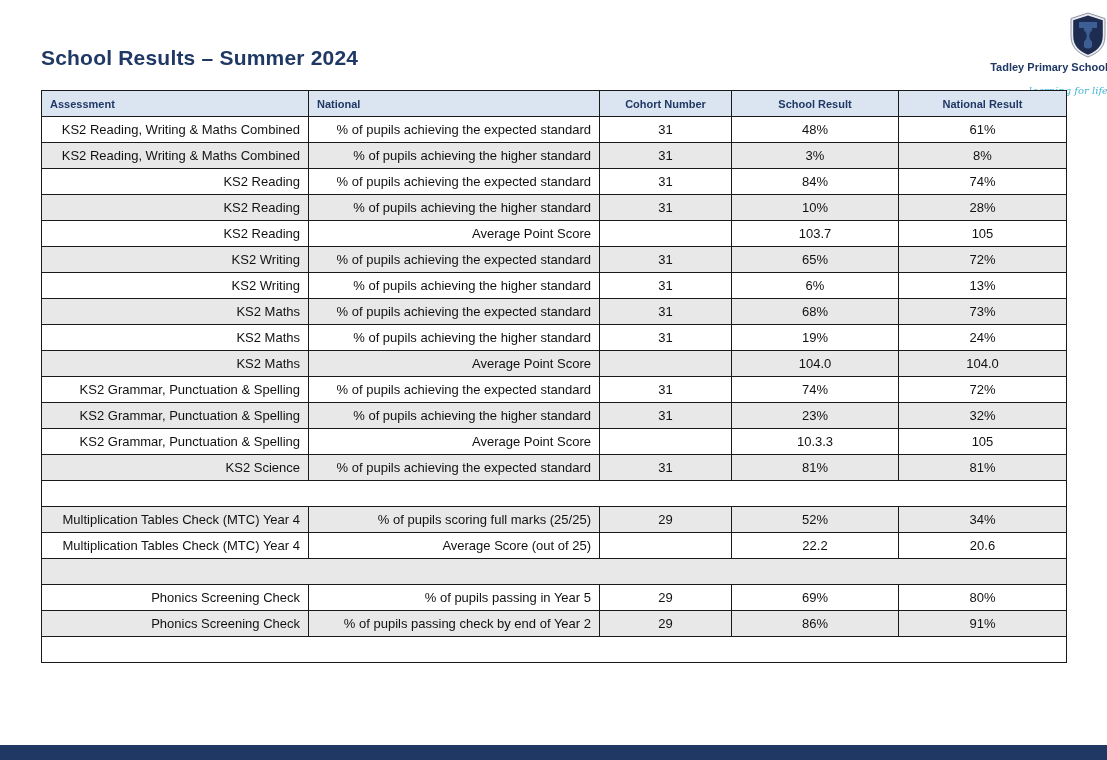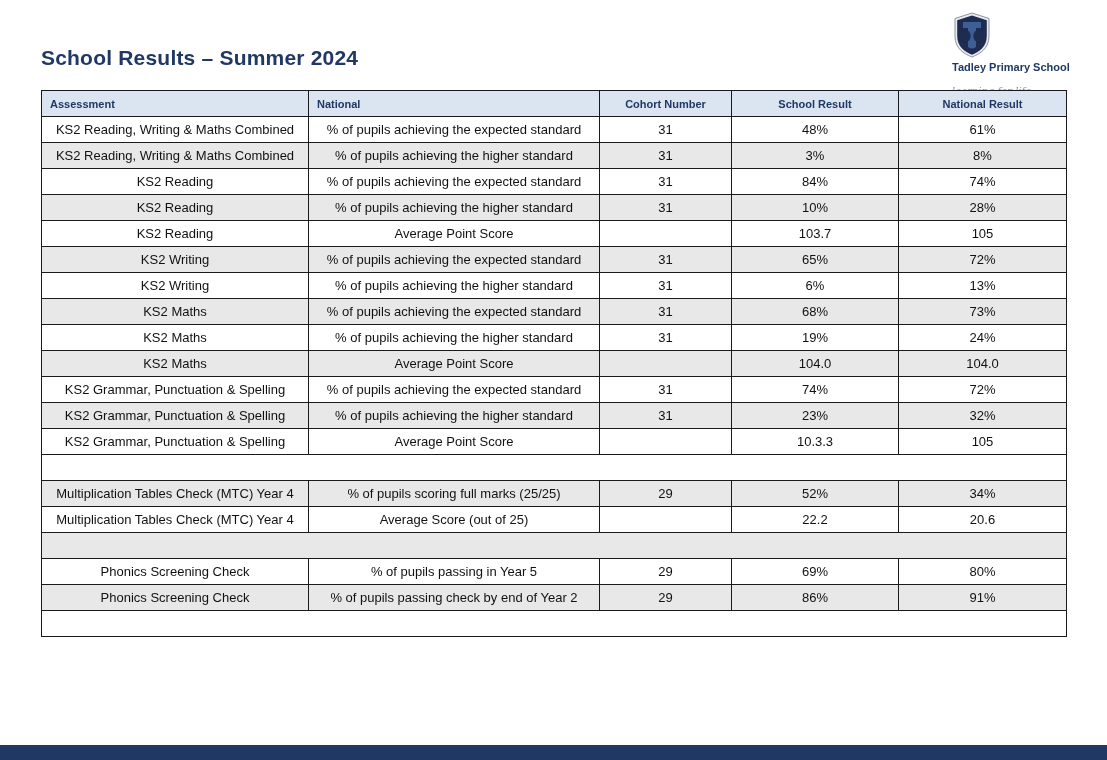--- a/index.html
+++ b/index.html
@@ -24,21 +24,21 @@
     font-family:"Liberation Sans", sans-serif;
     overflow:hidden;
   }
   .page-title{
     position:absolute;left:41px;top:46px;
     font-size:21px;font-weight:bold;color:var(--title_text);
     letter-spacing:0.2px;
   }
   .logo{
     position:absolute;left:952px;top:12px;width:156px;
-    display:flex;flex-direction:column;align-items:flex-start;
+    display:flex;flex-direction:column;align-items:flex-end;
   }
   .logo .shield{width:40px;height:46px;}
   .logo .school-name{
     margin-top:3px;font-size:11px;font-weight:bold;color:var(--title_text);
     white-space:nowrap;
   }
   .logo .tagline{
     font-size:10px;font-style:italic;color:var(--tagline_blue);
     font-family:"DejaVu Serif", serif;
     white-space:nowrap;margin-top:12px;
@@ -59,21 +59,21 @@
   }
   table.results{border:1.5px solid var(--border);}
   table.results thead th{
     background:var(--header_bg);
     color:var(--header_text);
     font-weight:bold;
     font-size:11px;
     text-align:center;
   }
   table.results thead th.left{text-align:left;}
-  table.results td.left{text-align:center;}
+  table.results td.left{text-align:right;}
   table.results td.center{text-align:center;}
   tr.zebra-odd td{background:var(--row_alt_bg);}
   tr.zebra-even td{background:var(--row_bg);}
   td.spacer{height:24px;padding:0;}
   .footer-bar{
     position:absolute;left:0;bottom:0;width:1107px;height:15px;
     background:var(--footer_bar);
   }
 </style>
 </head>
@@ -196,20 +196,27 @@
         <td class="center">23%</td>
         <td class="center">32%</td>
       </tr>
       <tr class="zebra-even">
         <td class="left">KS2 Grammar, Punctuation &amp; Spelling</td>
         <td class="left">Average Point Score</td>
         <td class="center"></td>
         <td class="center">10.3.3</td>
         <td class="center">105</td>
       </tr>
+      <tr class="zebra-odd">
+        <td class="left">KS2 Science</td>
+        <td class="left">% of pupils achieving the expected standard</td>
+        <td class="center">31</td>
+        <td class="center">81%</td>
+        <td class="center">81%</td>
+      </tr>
       <tr class="zebra-even">
         <td colspan="5" class="spacer"></td>
       </tr>
       <tr class="zebra-odd">
         <td class="left">Multiplication Tables Check (MTC) Year 4</td>
         <td class="left">% of pupils scoring full marks (25/25)</td>
         <td class="center">29</td>
         <td class="center">52%</td>
         <td class="center">34%</td>
       </tr>

